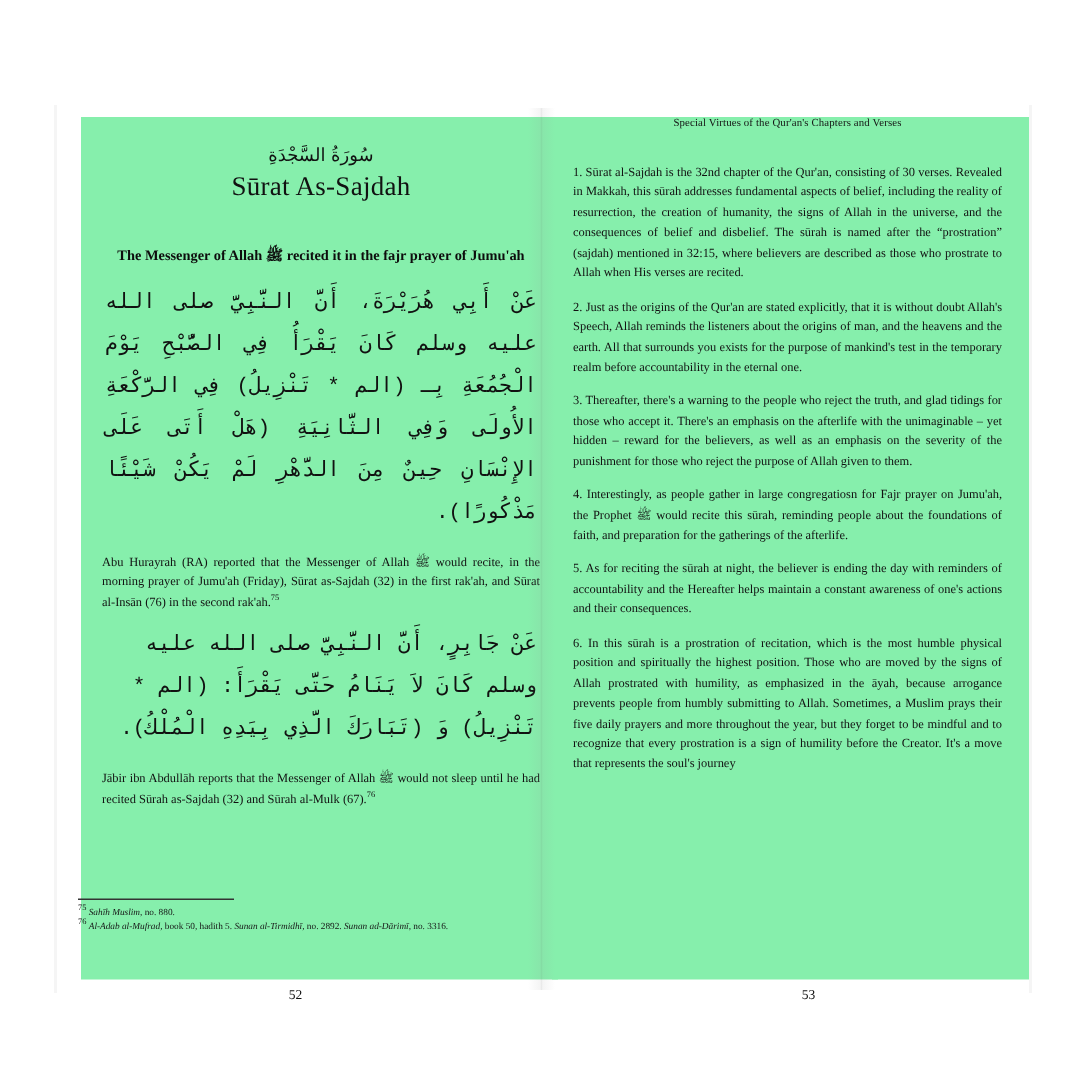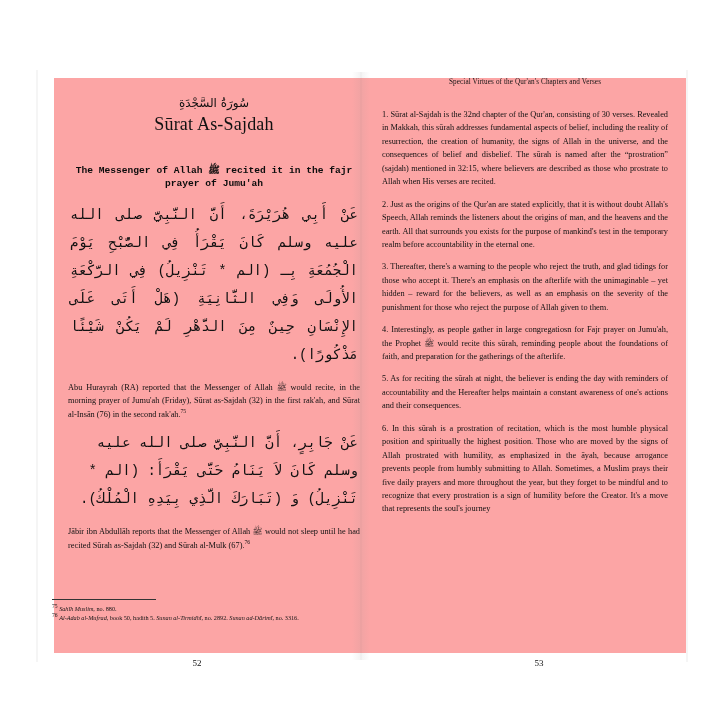--- a/index.html
+++ b/index.html
@@ -12,21 +12,21 @@
     position: relative;
     width: 720px; height: 720px;
     background: #ffffff;
     overflow: hidden;
   }
   
   .page {
     position: absolute;
     top: 78px;
     height: 575px;
-    background: #fca5a5;
+    background: #86efac;
     box-sizing: border-box;
   }
   .page.left  { left: 54px;  width: 318px; padding: 0 12px 0 14px; }
   .page.right { left: 368px; width: 318px; padding: 0 18px 0 14px; }
 
   
   .gutter {
     position: absolute;
     top: 72px; left: 352px;
     width: 18px; height: 588px;
@@ -65,21 +65,20 @@
     margin: 2px 0 30px 0;
     letter-spacing: 0.2px;
   }
   .sub-head {
     font-size: 9.6px;
     font-weight: bold;
     color: #0d0d0d;
     text-align: center;
     margin: 16px 0 10px 0;
     line-height: 1.35;
-    font-family: Liberation Mono, monospace;
   }
   .sub-head.first { margin-top: 4px; }
   .arabic-block {
     direction: rtl;
     text-align: justify;
     font-family: Liberation Mono, monospace;
     font-size: 14px;
     line-height: 2.0;
     color: #111;
     margin: 0 2px 12px 2px;

